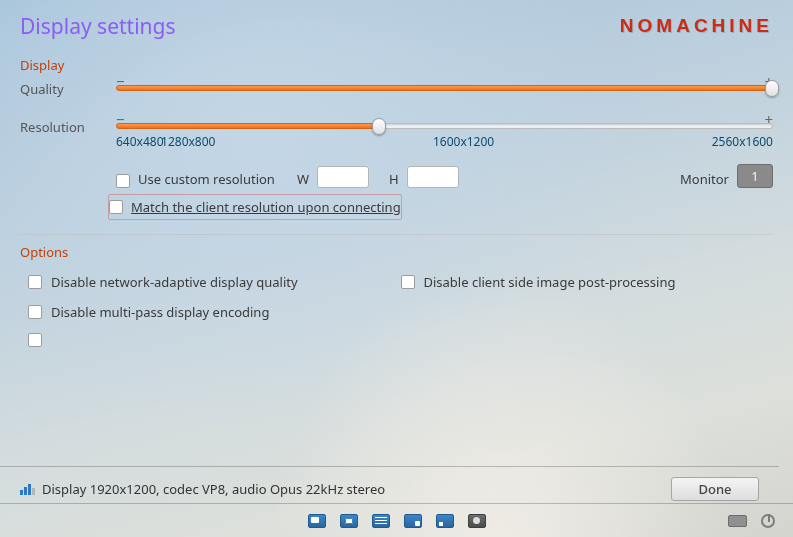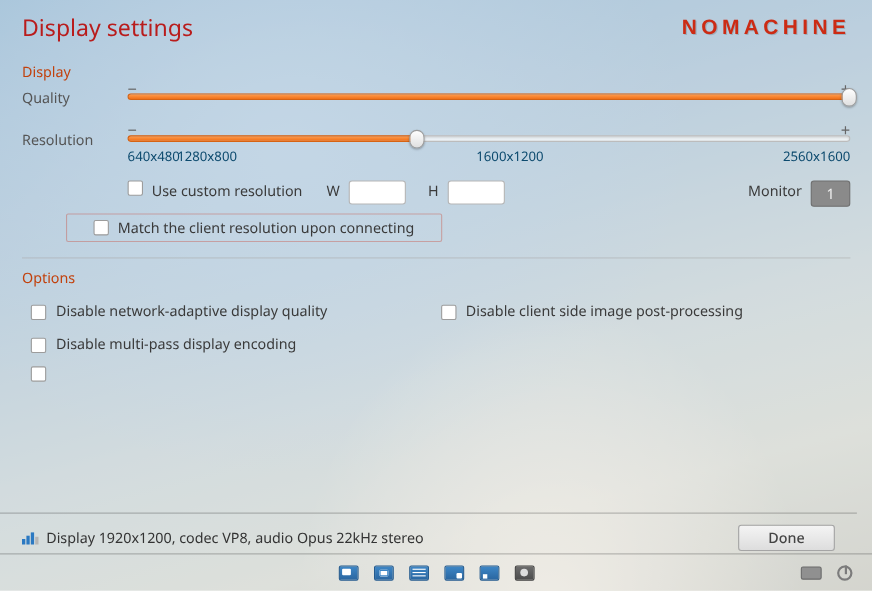--- a/index.html
+++ b/index.html
@@ -6,44 +6,44 @@
 body { width: 793px; height: 537px; overflow: hidden; position: relative; }
 .bg { position: absolute; inset: 0;
   background:
     radial-gradient(ellipse 420px 520px at 500px 560px, rgba(255,248,235,0.9) 0%, rgba(255,248,235,0) 55%),
     radial-gradient(ellipse 520px 430px at 260px 130px, rgba(170,205,235,0.85) 0%, rgba(170,205,235,0) 70%),
     linear-gradient(165deg, #6fa7d1 0%, #9cbfd9 35%, #c2d4d9 60%, #d7dcd3 80%, #c6c7bb 100%);
 }
 .overlay { position: absolute; inset: 0; background: rgba(227,227,227,0.48); }
 .app { position: relative; width: 100%; height: 100%; color: #3a3a3a; font-size: 13px; }
 .header { display: flex; justify-content: space-between; align-items: center; padding: 12px 20px 8px 20px; }
-.title { font-size: 21px; font-weight: 400; color: #b91c1c; }
+.title { font-size: 21px; font-weight: 400; color: #8b5cf6; }
 .logo { font-family: Arial, sans-serif; font-weight: 900; font-size: 19px; letter-spacing: 4px; color: #cc2b14; text-shadow: 1px 1px 0 rgba(0,0,0,0.15); }
 .body { padding: 0 20px; }
 .section-label { color: #c2410c; margin: 8px 0 6px 0; }
 .row { display: flex; align-items: flex-start; margin-bottom: 6px; }
 .row-label { width: 96px; color: #555; flex: none; }
 .slider-wrap { flex: 1; position: relative; padding-top: 5px; }
 .endcap { position: absolute; top: -6px; color: #666; font-size: 15px; line-height: 1; }
 .endcap.minus { left: 0; }
 .endcap.plus { right: 0; }
 .track { position: relative; height: 6px; background: rgba(255,255,255,0.7); border-radius: 3px; border: 1px solid #bcbcbc; box-shadow: inset 0 1px 2px rgba(0,0,0,0.15); }
 .fill { position: absolute; top: -1px; left: -1px; bottom: -1px; background: linear-gradient(#ff9a4a,#f07018); border-radius: 3px; border: 1px solid #d66314; box-sizing: border-box; }
 .thumb { position: absolute; top: -6px; width: 14px; height: 17px; background: linear-gradient(#fefefe,#e0e0e0); border: 1px solid #9c9c9c; border-radius: 7px; transform: translateX(-50%); box-shadow: 0 1px 2px rgba(0,0,0,0.3); }
 .ticks { display: flex; justify-content: space-between; margin-top: 4px; color: #0c4a6e; font-size: 12px; }
-.controls-row { display: flex; align-items: flex-start; margin: 14px 0 6px 96px; gap: 8px; }
+.controls-row { display: flex; align-items: flex-end; margin: 14px 0 6px 96px; gap: 8px; }
 .controls-row .spacer { flex: 1; }
 .cbx { width: 14px; height: 14px; background: #fff; border: 1px solid #9c9c9c; border-radius: 2px; display: inline-block; flex: none; }
 .txtin { width: 52px; height: 22px; background: #fff; border: 1px solid #b5b5b5; border-radius: 3px; }
 .btn { height: 24px; min-width: 36px; padding: 0 10px; background: linear-gradient(#f4f4f4,#ddd); border: 1px solid #a5a5a5; border-radius: 3px; color: #333; text-align: center; line-height: 22px; font-size: 13px; }
 .btn.dark { background: #8a8a8a; border: 1px solid #6e6e6e; color: #f2f2f2; }
-.matchrow { margin: 6px 0 0 40px; display: flex; align-items: center; gap: 8px; border: 1px solid rgba(204,60,40,0.35); padding: 3px 24px; border-radius: 2px; width: fit-content; }
+.matchrow { margin: 6px 0 0 88px; display: flex; align-items: center; gap: 8px; border: 1px solid rgba(204,60,40,0.35); padding: 3px 0; border-radius: 2px; width: fit-content; text-decoration: underline; }
 .hr { height: 1px; background: rgba(0,0,0,0.22); border-bottom: 1px solid rgba(255,255,255,0.4); margin: 14px 0 8px 0; }
 .options-grid { display: grid; grid-template-columns: 1fr 1fr; row-gap: 12px; margin: 12px 0 0 8px; }
-.opt { display: flex; align-items: flex-end; gap: 9px; }
+.opt { display: flex; align-items: center; gap: 9px; }
 .footer { position: absolute; left: 0; right: 14px; bottom: 36px; padding: 10px 20px 0 20px; display: flex; justify-content: space-between; align-items: center; border-top: 1px solid rgba(0,0,0,0.22); }
 .status { display: flex; align-items: center; gap: 7px; color: #333; font-size: 13px; }
 .sig { display: inline-flex; align-items: flex-end; gap: 1px; }
 .sig span { width: 3px; background: #2b79c2; display: inline-block; }
 .toolbar { position: absolute; left: 0; right: 0; bottom: 0; height: 34px; border-top: 1px solid rgba(0,0,0,0.22); display: flex; align-items: center; justify-content: center; gap: 14px; }
 .tool-left { position: absolute; left: 0; right: 0; display: flex; justify-content: center; gap: 14px; }
 .tool-right { position: absolute; right: 18px; display: flex; gap: 14px; align-items: center; }
 .ticon { width: 18px; height: 14px; background: linear-gradient(#3d86c6,#2a66a0); border: 1px solid #235a8e; border-radius: 2px; position: relative; }
 .ticon::after { content: ""; position: absolute; background: #fff; }
 .ic1::after { width: 8px; height: 6px; left: 2px; top: 2px; border-radius: 1px; }

